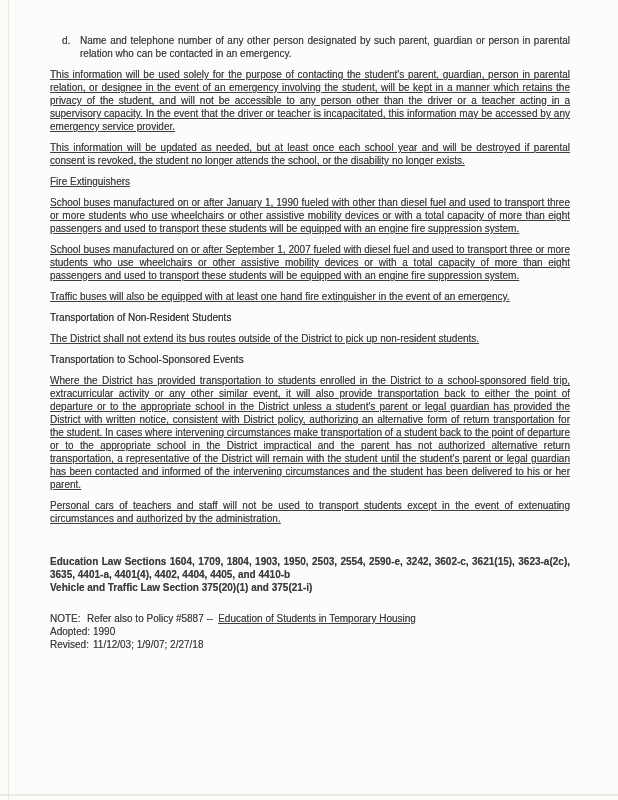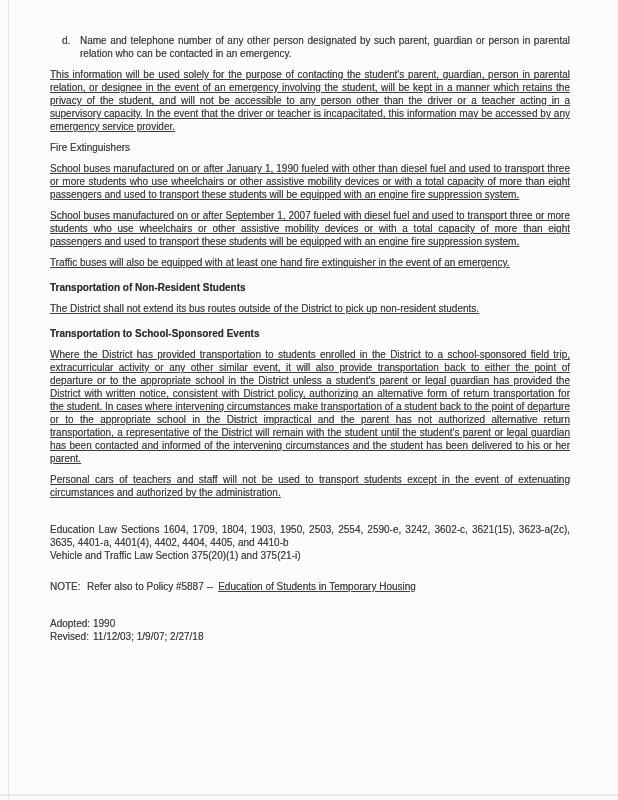--- a/index.html
+++ b/index.html
@@ -36,58 +36,61 @@
   }
   .d-item {
     display: flex;
     margin: 0 0 8px 0;
     padding-left: 12px;
   }
   .d-marker { flex: none; width: 18px; }
   .d-text { flex: 1; text-align: justify; }
   .heading-underline {
     margin: 0 0 8px 0;
+    text-decoration: underline;
     font-weight: normal;
   }
   .heading-bold {
-    margin: 12px 0 8px 0;
-    font-weight: bold;
+    margin: 4px 0 8px 0;
+    font-weight: normal;
     color: #2f2f2f;
   }
   .citations {
-    margin-top: 24px;
+    margin-top: 30px;
+    font-weight: bold;
   }
   .citation-line { margin: 0; text-align: justify; }
   .note-row {
     margin-top: 18px;
     display: flex;
   }
   .note-label { flex: none; width: 37px; }
   .note-text { margin-right: 5px; white-space: nowrap; }
   .note-link { text-decoration: underline; white-space: nowrap; }
-  .footer-block { margin-top: 24px; }
+  .footer-block { }
   .footer-row { display: flex; }
   .footer-label { flex: none; width: 43px; }
 </style>
 </head>
 <body>
 
 <div class="page">
   <div class="scan-edge-left"></div>
   <div class="scan-edge-bottom"></div>
 
   <div class="content">
 
     <div class="d-item">
       <span class="d-marker">d.</span>
       <span class="d-text">Name and telephone number of any other person designated by such parent, guardian or person in parental relation who can be contacted in an emergency.</span>
     </div>
 
     <p class="para">This information will be used solely for the purpose of contacting the student's parent, guardian, person in parental relation, or designee in the event of an emergency involving the student, will be kept in a manner which retains the privacy of the student, and will not be accessible to any person other than the driver or a teacher acting in a supervisory capacity. In the event that the driver or teacher is incapacitated, this information may be accessed by any emergency service provider.</p>
 
+    <p class="para">This information will be updated as needed, but at least once each school year and will be destroyed if parental consent is revoked, the student no longer attends the school, or the disability no longer exists.</p>
 
     <h4 class="heading-underline">Fire Extinguishers</h4>
 
     <p class="para">School buses manufactured on or after January 1, 1990 fueled with other than diesel fuel and used to transport three or more students who use wheelchairs or other assistive mobility devices or with a total capacity of more than eight passengers and used to transport these students will be equipped with an engine fire suppression system.</p>
 
     <p class="para">School buses manufactured on or after September 1, 2007 fueled with diesel fuel and used to transport three or more students who use wheelchairs or other assistive mobility devices or with a total capacity of more than eight passengers and used to transport these students will be equipped with an engine fire suppression system.</p>
 
     <p class="para">Traffic buses will also be equipped with at least one hand fire extinguisher in the event of an emergency.</p>
 
     <h4 class="heading-bold">Transportation of Non-Resident Students</h4>

